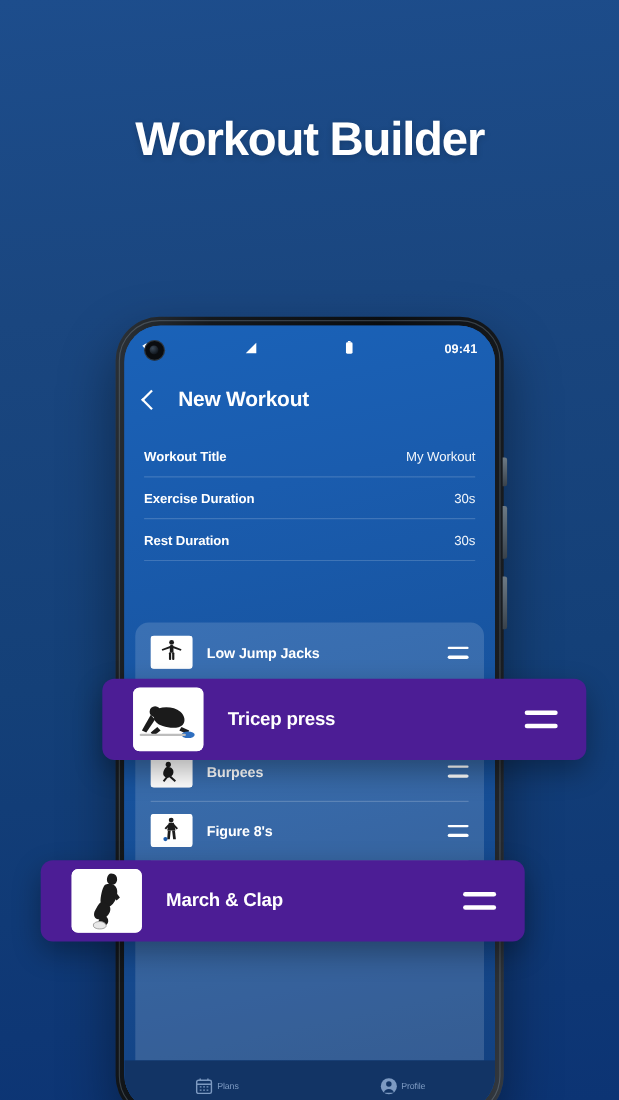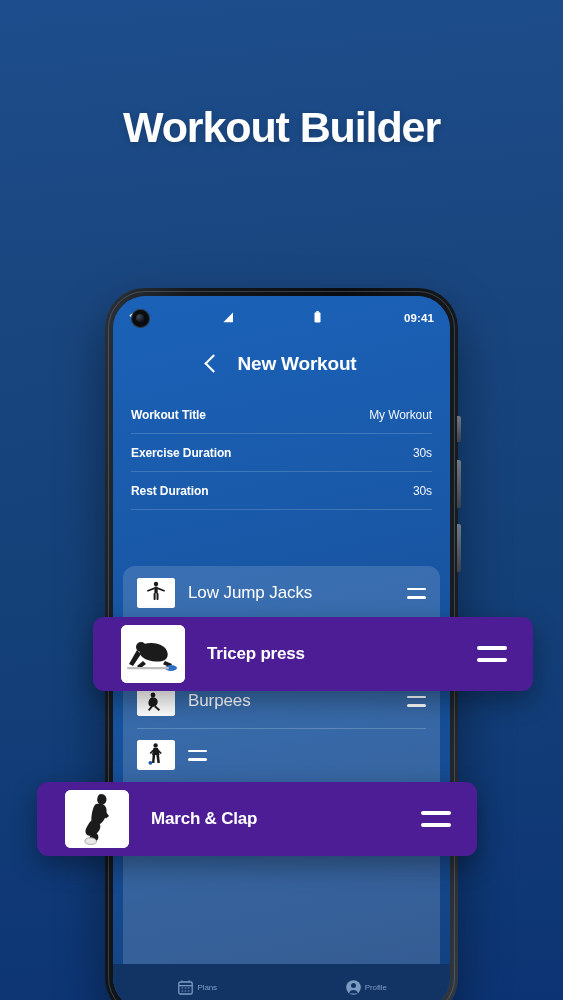--- a/index.html
+++ b/index.html
@@ -132,21 +132,20 @@
 
   
   .app-bar {
     position: absolute;
     top: 44px; left: 0; right: 0;
     height: 48px;
     display: flex;
     align-items: center;
     padding: 0 18px;
     gap: 18px;
-    justify-content: center;
   }
   .back-chevron {
     width: 13px;
     height: 13px;
     border-left: 2.6px solid #fff;
     border-bottom: 2.6px solid #fff;
     transform: rotate(45deg);
     margin-top: -1px;
     cursor: pointer;
   }
@@ -213,22 +212,22 @@
     height: 30px;
     border-radius: 3px;
     background: #ffffff;
     flex: 0 0 auto;
     position: relative;
     overflow: hidden;
   }
   .thumb svg { display: block; width: 100%; height: 100%; }
   .ex-name {
     flex: 1 1 auto;
-    font-size: 17px;
-    font-weight: normal;
+    font-size: 13px;
+    font-weight: bold;
     color: #ffffff;
     letter-spacing: -.1px;
   }
   .drag-handle {
     width: 19px;
     height: 11px;
     flex: 0 0 auto;
     display: flex;
     flex-direction: column;
     justify-content: space-between;
@@ -446,20 +445,21 @@
                   <circle cx="18.6" cy="5.5" r="2.2"></circle>
                   <path d="M16.4 8h4.6l1.6 7h-7.6Z"></path>
                   <path d="M15.6 15h2.6l-.8 8h-2.4Z"></path>
                   <path d="M19.4 15H22l.9 8h-2.5Z"></path>
                   <path d="M16.2 9.2 12.6 13l1.3 1.1 3.2-3.4Z"></path>
                   <path d="M21.2 9.2 24.8 13l-1.3 1.1-3.2-3.4Z"></path>
                 </g>
                 <circle cx="13.4" cy="22.8" r="1.9" fill="#1858a8"></circle>
               </svg>
           </div>
+          <div class="ex-name">Figure 8's</div>
           <div class="drag-handle">
               <span></span>
               <span></span>
             </div>
         </div>
 
         <div class="ex-row">
           <div class="thumb">
             <svg viewBox="0 0 38 30">
                 <rect width="38" height="30" fill="#fff"></rect>

